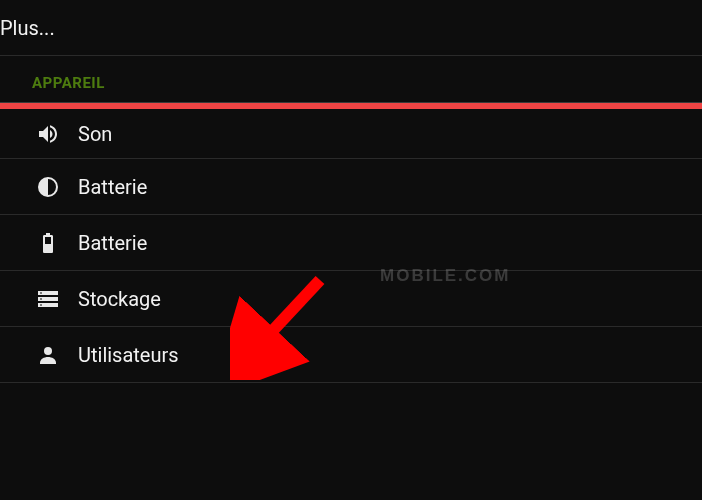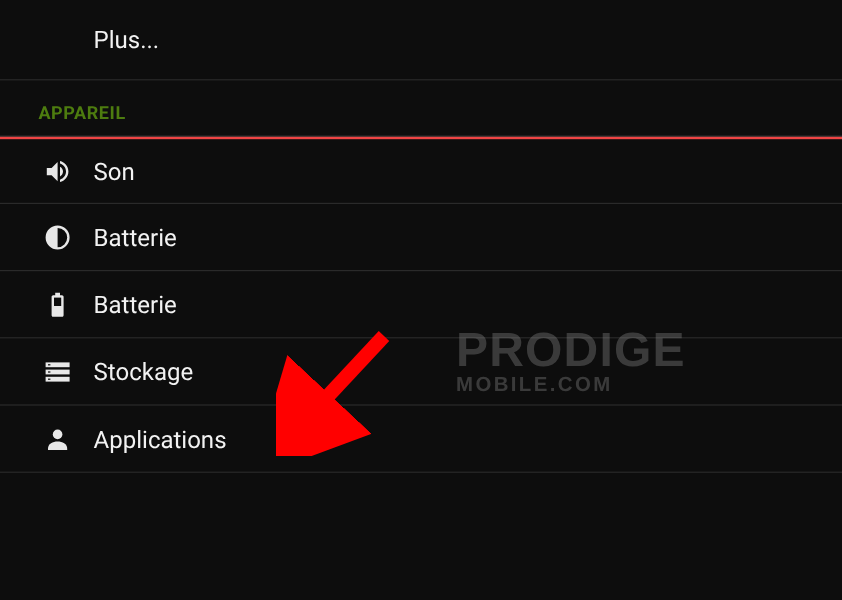--- a/index.html
+++ b/index.html
@@ -8,34 +8,33 @@
   .item {
     display: flex; align-items: center;
     height: 56px;
     padding-left: 78px;
     color: #f2f2f2;
     font-size: 20px;
     font-weight: 400;
     border-bottom: 1px solid #2a2a2a;
     position: relative;
   }
-  .item.first { border-top: 2px solid #ef4444; }
+  .item.first { border-top: 6px solid #ef4444; }
   .item .icon {
     position: absolute;
     left: 36px;
     top: 50%;
     transform: translateY(-50%);
     width: 24px; height: 24px;
     display: flex; align-items: center; justify-content: center;
   }
   .icon svg { display: block; }
   .plus-item {
-    height: 67px;
+    height: 56px;
     display: flex; align-items: center;
-    padding-left: 78px;
     color: #f2f2f2;
     font-size: 20px;
     border-bottom: 1px solid #2a2a2a;
   }
   .section-header {
     color: #4d7c0f;
     font-size: 15px;
     font-weight: 700;
     letter-spacing: 0.5px;
     padding: 18px 0 10px 32px;
@@ -112,26 +111,25 @@
   </div>
 
 
   <div class="item">
     <span class="icon">
       <svg width="24" height="24" viewBox="0 0 24 24" fill="#e8e8e8">
           <circle cx="12" cy="8" r="4"></circle>
           <path d="M4 20c0-4 4-6 8-6s8 2 8 6v1H4v-1z"></path>
         </svg>
     </span>
-    <span>Applications</span>
+    <span>Utilisateurs</span>
   </div>
 
 
   <div class="watermark">
-    <div class="line1">PRODIGE</div>
     <div class="line2">MOBILE.COM</div>
   </div>
 
   <div class="arrow-overlay">
     <svg width="110" height="110" viewBox="0 0 110 110">
       <defs>
         <marker id="ah" markerWidth="8" markerHeight="8" refX="3" refY="4" orient="auto">
           <polygon points="0,0 8,4 0,8" fill="#ff0000"></polygon>
         </marker>
       </defs>

